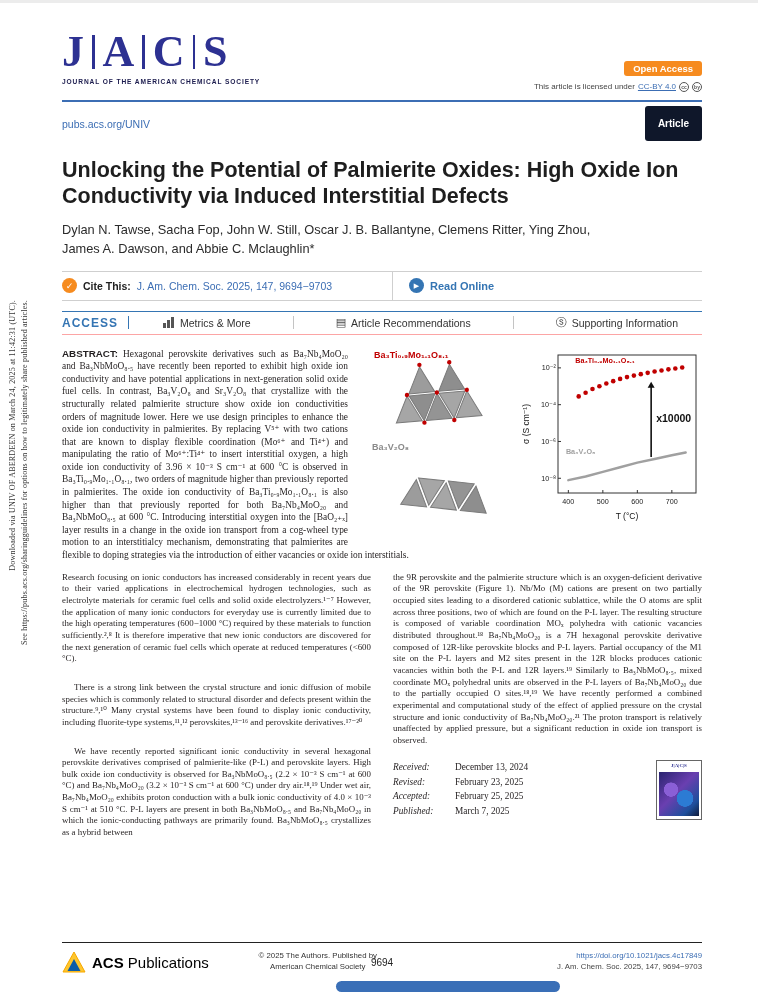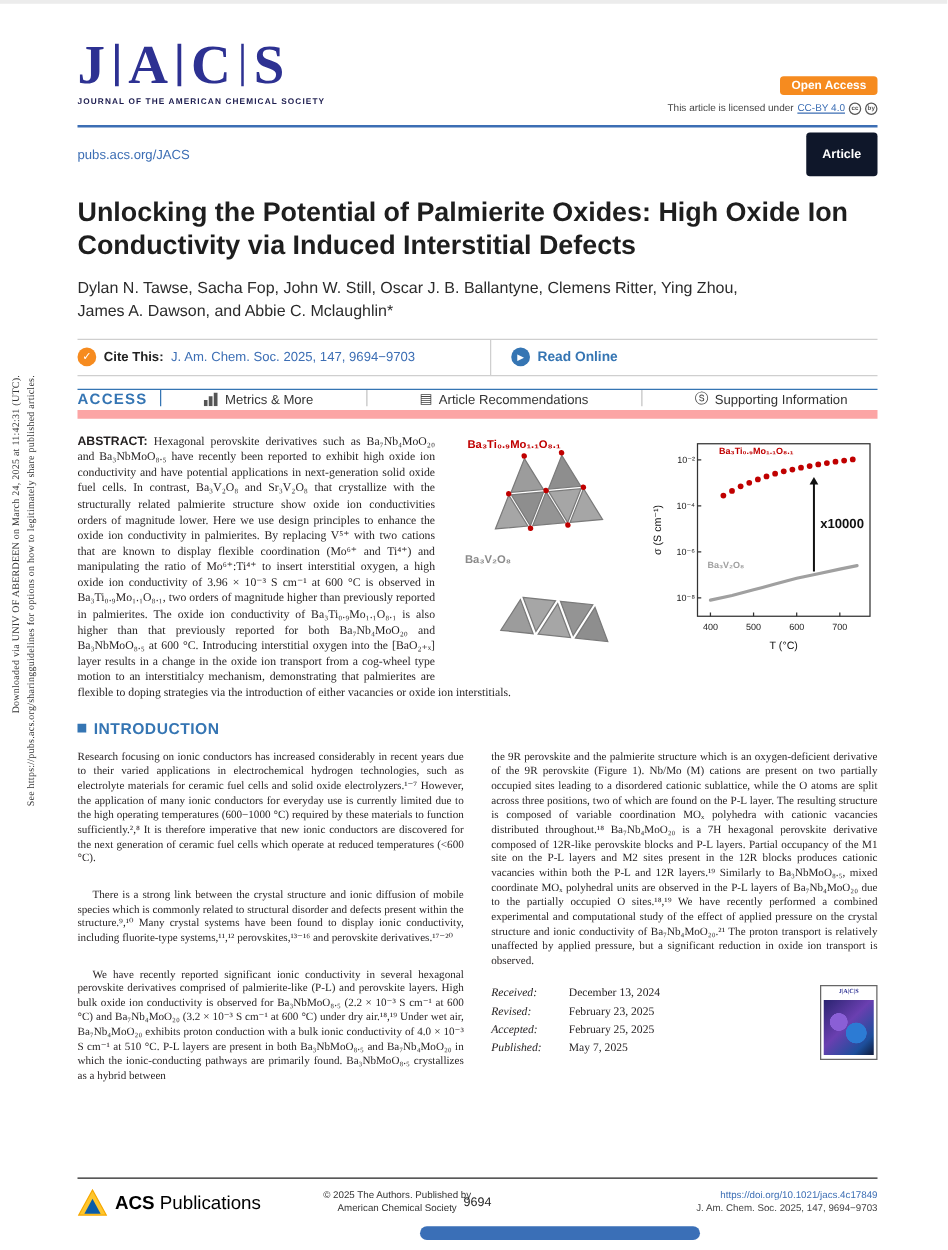--- a/index.html
+++ b/index.html
@@ -46,22 +46,22 @@
   .cite-right{display:flex;align-items:center;gap:6px;border-left:1px solid #cfcfcf;
     padding-left:16px;flex:1;height:100%}
   .badge-circ{display:inline-flex;align-items:center;justify-content:center;width:15px;height:15px;
     border-radius:50%;color:#fff;font-size:9px;flex:none}
   .badge-orange{background:#f68b1f}
   .badge-blue{background:#3575b3;font-size:7px}
   .cite-label{font-size:10.5px;font-weight:bold;color:#222}
   .cite-ref{font-size:10.5px;color:#3c6eb4;cursor:pointer}
   .read-online{font-size:11px;font-weight:bold;color:#3575b3;cursor:pointer}
 
-  .access-bar{margin-top:10px;border-top:1px solid #3575b3;border-bottom:7px solid #fca5a5;
-    height:24px;display:flex;gap:10px}
+  .access-bar{margin-top:10px;border-top:1px solid #3575b3;border-bottom:1px solid #fca5a5;
+    height:24px;display:flex;align-items:center;gap:10px}
   .access-word{font-size:12px;font-weight:bold;color:#3575b3;letter-spacing:1px;cursor:pointer}
   .vbar{width:1px;height:13px;background:#3575b3}
   .vbar.gray{background:#c4c4c4;margin:0 8px}
   .access-item{display:flex;align-items:center;gap:5px;font-size:10.5px;color:#333;cursor:pointer}
   .spacer{flex:1}
   .icon-glyph{font-size:11px;color:#444;line-height:1}
 
   .abstract{margin-top:12px;font-size:9.4px;line-height:1.34;text-align:justify}
   .abs-label{font-family:Liberation Sans, sans-serif;font-weight:bold;font-size:9.8px}
   .fig{float:right;width:330px;height:188px;margin:2px 0 6px 24px;position:relative;display:flex}
@@ -133,21 +133,21 @@
         <span>This article is licensed under</span>
         <a>CC-BY 4.0</a>
         <span class="cc-circ">cc</span>
         <span class="cc-circ">by</span>
       </div>
     </div>
   </div>
 
   <div class="rule-blue"></div>
   <div class="site-row sans">
-    <span class="site-link">pubs.acs.org/JACS</span>
+    <span class="site-link">pubs.acs.org/UNIV</span>
     <span class="article-badge">Article</span>
   </div>
 
   <h1 class="title sans">Unlocking the Potential of Palmierite Oxides: High Oxide Ion Conductivity via Induced Interstitial Defects</h1>
   <div class="authors sans">
     <div>Dylan N. Tawse, Sacha Fop, John W. Still, Oscar J. B. Ballantyne, Clemens Ritter, Ying Zhou,</div>
     <div>James A. Dawson, and Abbie C. Mclaughlin*</div>
   </div>
 
   <div class="cite-box sans">
@@ -265,24 +265,20 @@
           <text x="45.935" y="105.36" font-size="7.2" font-weight="bold" fill="#a0a0a0">Ba₃V₂O₈</text>
           <line x1="131.15" y1="108.11999999999999" x2="131.15" y2="37.67999999999999" stroke="#111" stroke-width="1.6"></line>
           <polygon points="127.65,38.67999999999999 134.65,38.67999999999999 131.15,32.67999999999999" fill="#111"></polygon>
           <text x="136.15" y="73.39999999999999" font-size="10.5" font-weight="bold" fill="#111">x10000</text>
         </svg>
     </div>
     <b class="abs-label">ABSTRACT:</b>
     <span>Hexagonal perovskite derivatives such as Ba₇Nb₄MoO₂₀ and Ba₃NbMoO₈.₅ have recently been reported to exhibit high oxide ion conductivity and have potential applications in next-generation solid oxide fuel cells. In contrast, Ba₃V₂O₈ and Sr₃V₂O₈ that crystallize with the structurally related palmierite structure show oxide ion conductivities orders of magnitude lower. Here we use design principles to enhance the oxide ion conductivity in palmierites. By replacing V⁵⁺ with two cations that are known to display flexible coordination (Mo⁶⁺ and Ti⁴⁺) and manipulating the ratio of Mo⁶⁺:Ti⁴⁺ to insert interstitial oxygen, a high oxide ion conductivity of 3.96 × 10⁻³ S cm⁻¹ at 600 °C is observed in Ba₃Ti₀.₉Mo₁.₁O₈.₁, two orders of magnitude higher than previously reported in palmierites. The oxide ion conductivity of Ba₃Ti₀.₉Mo₁.₁O₈.₁ is also higher than that previously reported for both Ba₇Nb₄MoO₂₀ and Ba₃NbMoO₈.₅ at 600 °C. Introducing interstitial oxygen into the [BaO₂₊ₓ] layer results in a change in the oxide ion transport from a cog-wheel type motion to an interstitialcy mechanism, demonstrating that palmierites are flexible to doping strategies via the introduction of either vacancies or oxide ion interstitials.</span>
   </div>
 
-  <div class="intro-heading sans">
-    <span class="sq-bullet"></span>
-    <span class="h">INTRODUCTION</span>
-  </div>
 
   <div class="columns">
     <div class="col">
       <p>Research focusing on ionic conductors has increased considerably in recent years due to their varied applications in electrochemical hydrogen technologies, such as electrolyte materials for ceramic fuel cells and solid oxide electrolyzers.¹⁻⁷ However, the application of many ionic conductors for everyday use is currently limited due to the high operating temperatures (600−1000 °C) required by these materials to function sufficiently.²,⁸ It is therefore imperative that new ionic conductors are discovered for the next generation of ceramic fuel cells which operate at reduced temperatures (&lt;600 °C).</p>
       <p class="ind">There is a strong link between the crystal structure and ionic diffusion of mobile species which is commonly related to structural disorder and defects present within the structure.⁹,¹⁰ Many crystal systems have been found to display ionic conductivity, including fluorite-type systems,¹¹,¹² perovskites,¹³⁻¹⁶ and perovskite derivatives.¹⁷⁻²⁰</p>
       <p class="ind">We have recently reported significant ionic conductivity in several hexagonal perovskite derivatives comprised of palmierite-like (P-L) and perovskite layers. High bulk oxide ion conductivity is observed for Ba₃NbMoO₈.₅ (2.2 × 10⁻³ S cm⁻¹ at 600 °C) and Ba₇Nb₄MoO₂₀ (3.2 × 10⁻³ S cm⁻¹ at 600 °C) under dry air.¹⁸,¹⁹ Under wet air, Ba₇Nb₄MoO₂₀ exhibits proton conduction with a bulk ionic conductivity of 4.0 × 10⁻³ S cm⁻¹ at 510 °C. P-L layers are present in both Ba₃NbMoO₈.₅ and Ba₇Nb₄MoO₂₀ in which the ionic-conducting pathways are primarily found. Ba₃NbMoO₈.₅ crystallizes as a hybrid between</p>
     </div>
     <div class="col">
       <p>the 9R perovskite and the palmierite structure which is an oxygen-deficient derivative of the 9R perovskite (Figure 1). Nb/Mo (M) cations are present on two partially occupied sites leading to a disordered cationic sublattice, while the O atoms are split across three positions, two of which are found on the P-L layer. The resulting structure is composed of variable coordination MOₓ polyhedra with cationic vacancies distributed throughout.¹⁸ Ba₇Nb₄MoO₂₀ is a 7H hexagonal perovskite derivative composed of 12R-like perovskite blocks and P-L layers. Partial occupancy of the M1 site on the P-L layers and M2 sites present in the 12R blocks produces cationic vacancies within both the P-L and 12R layers.¹⁹ Similarly to Ba₃NbMoO₈.₅, mixed coordinate MOₓ polyhedral units are observed in the P-L layers of Ba₇Nb₄MoO₂₀ due to the partially occupied O sites.¹⁸,¹⁹ We have recently performed a combined experimental and computational study of the effect of applied pressure on the crystal structure and ionic conductivity of Ba₇Nb₄MoO₂₀.²¹ The proton transport is relatively unaffected by applied pressure, but a significant reduction in oxide ion transport is observed.</p>
       <div class="dates-box">
@@ -294,21 +290,21 @@
           <div class="row">
               <span class="dlabel">Revised:</span>
               <span>February 23, 2025</span>
             </div>
           <div class="row">
               <span class="dlabel">Accepted:</span>
               <span>February 25, 2025</span>
             </div>
           <div class="row">
               <span class="dlabel">Published:</span>
-              <span>May 7, 2025</span>
+              <span>March 7, 2025</span>
             </div>
         </div>
         <div class="cover-thumb">
           <div class="cover-jacs">J|A|C|S</div>
           <div class="cover-img"></div>
         </div>
       </div>
     </div>
   </div>
 

